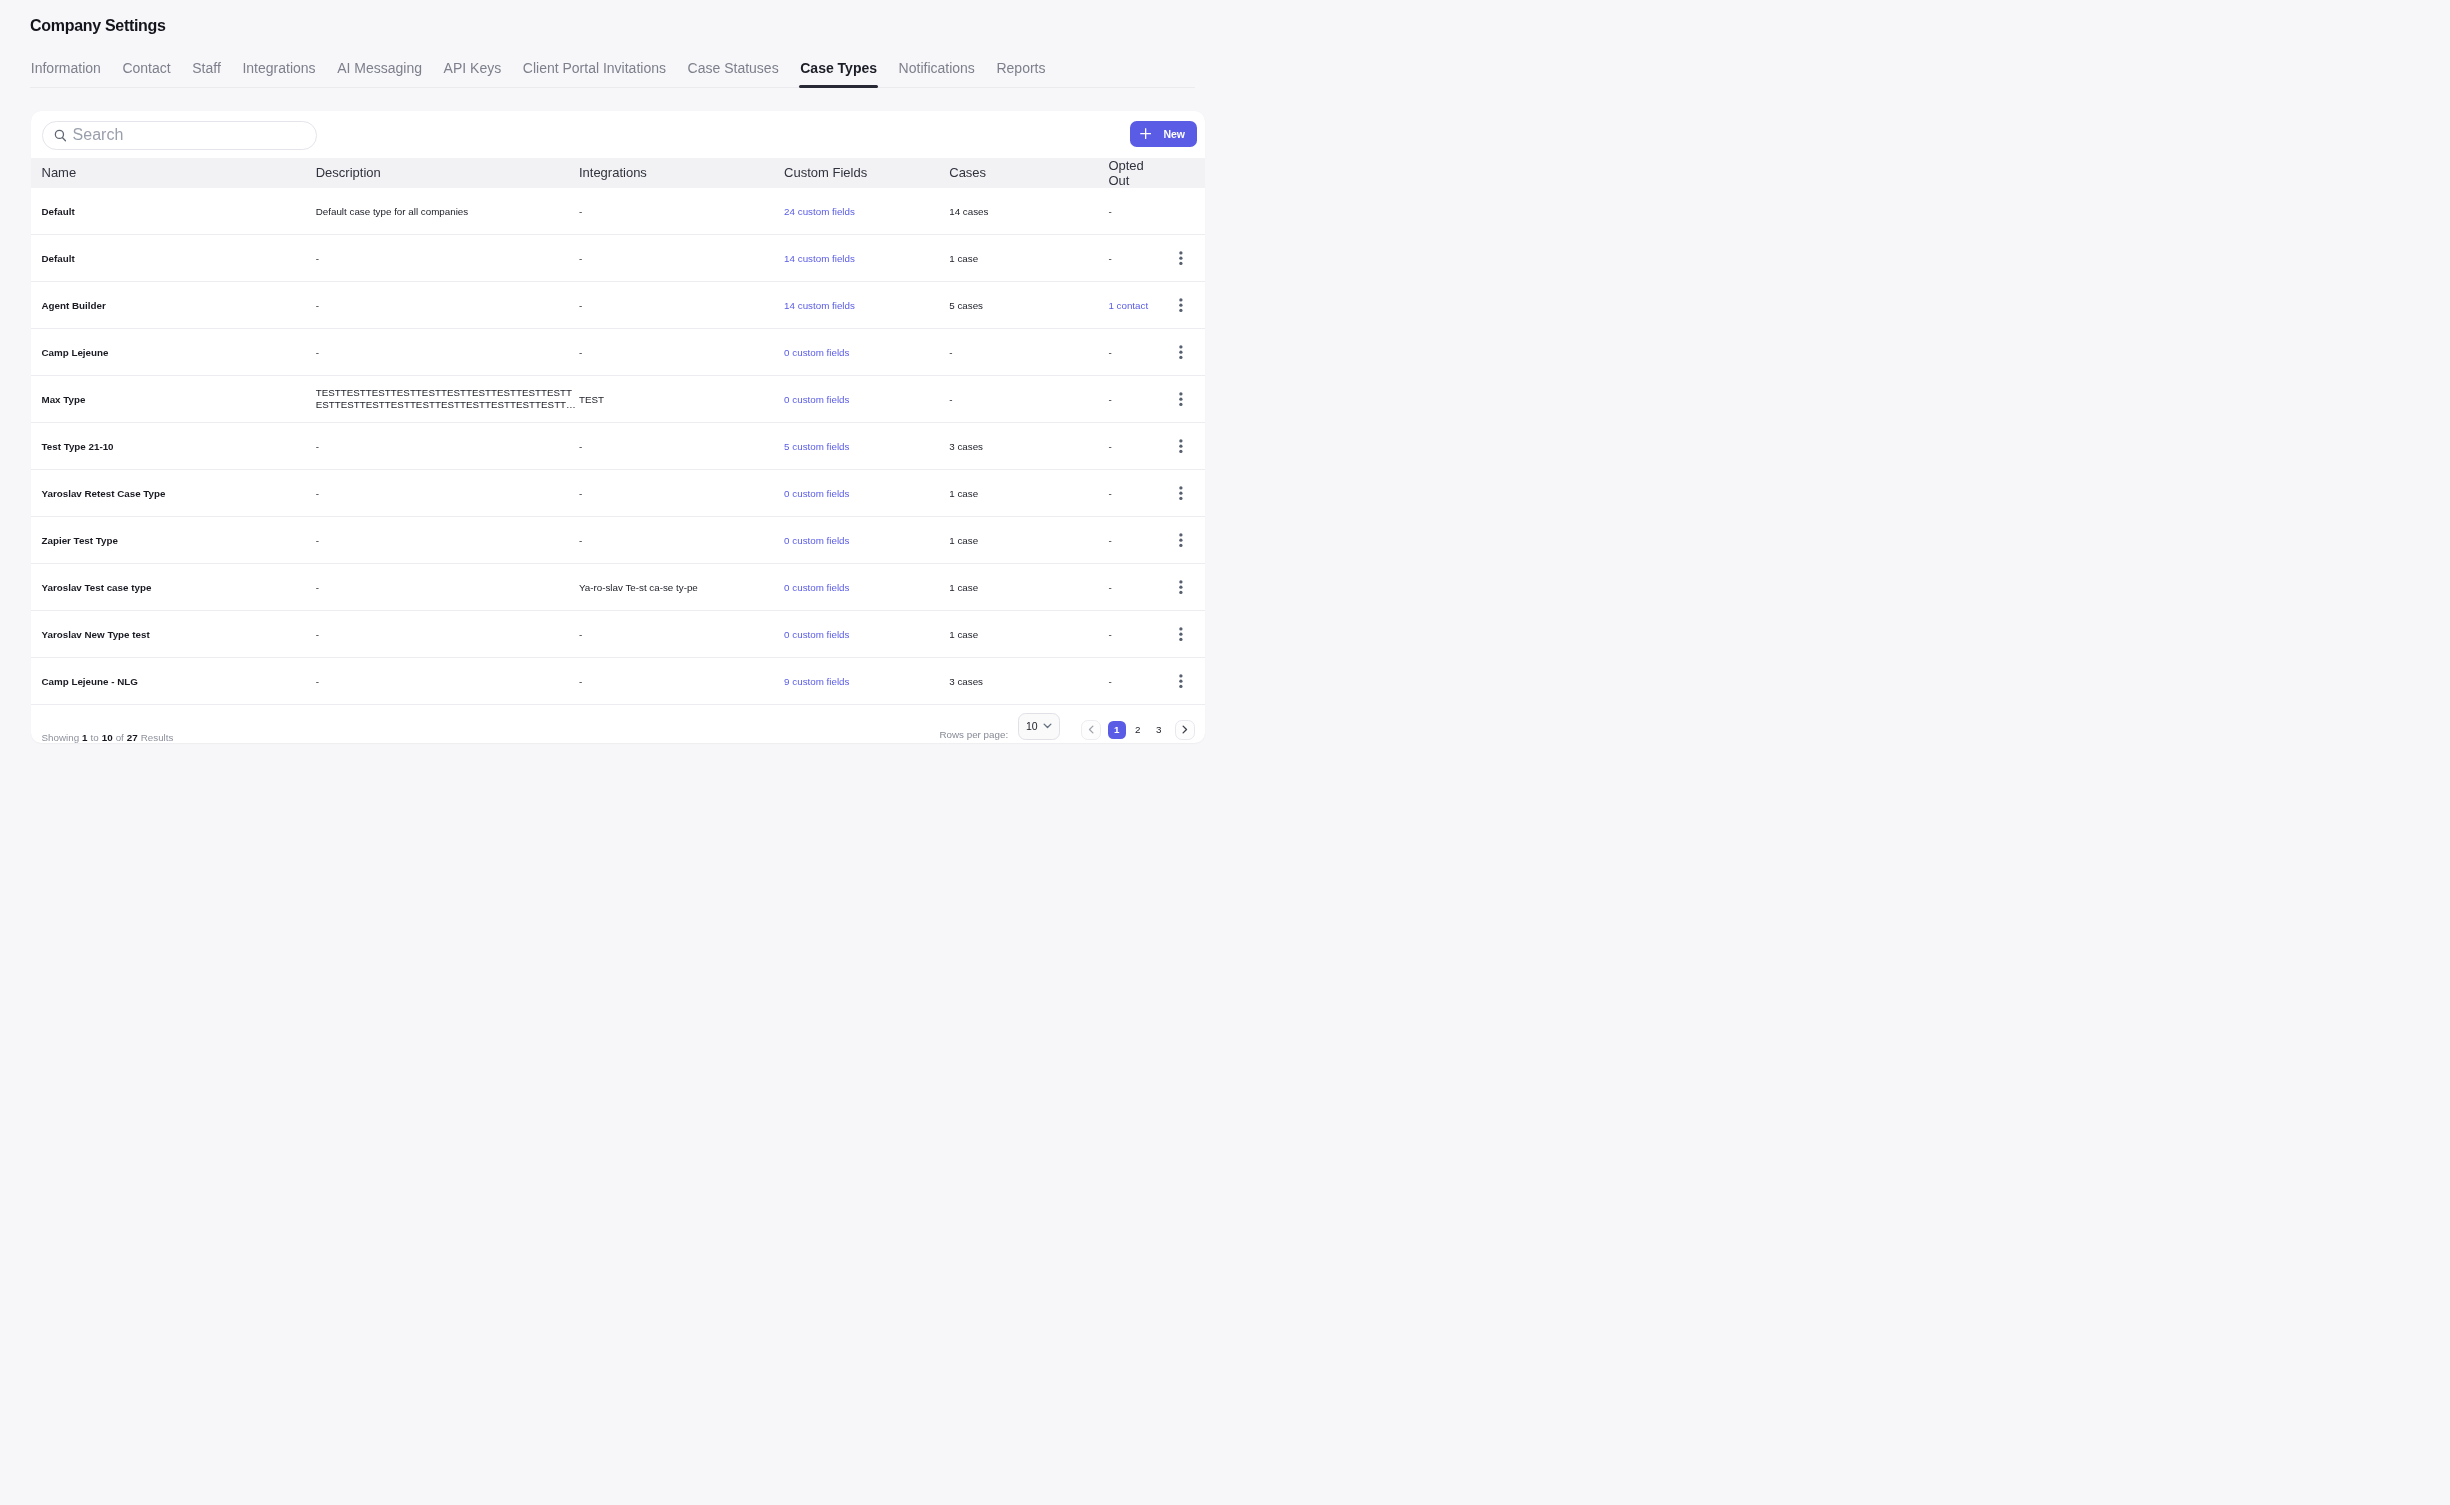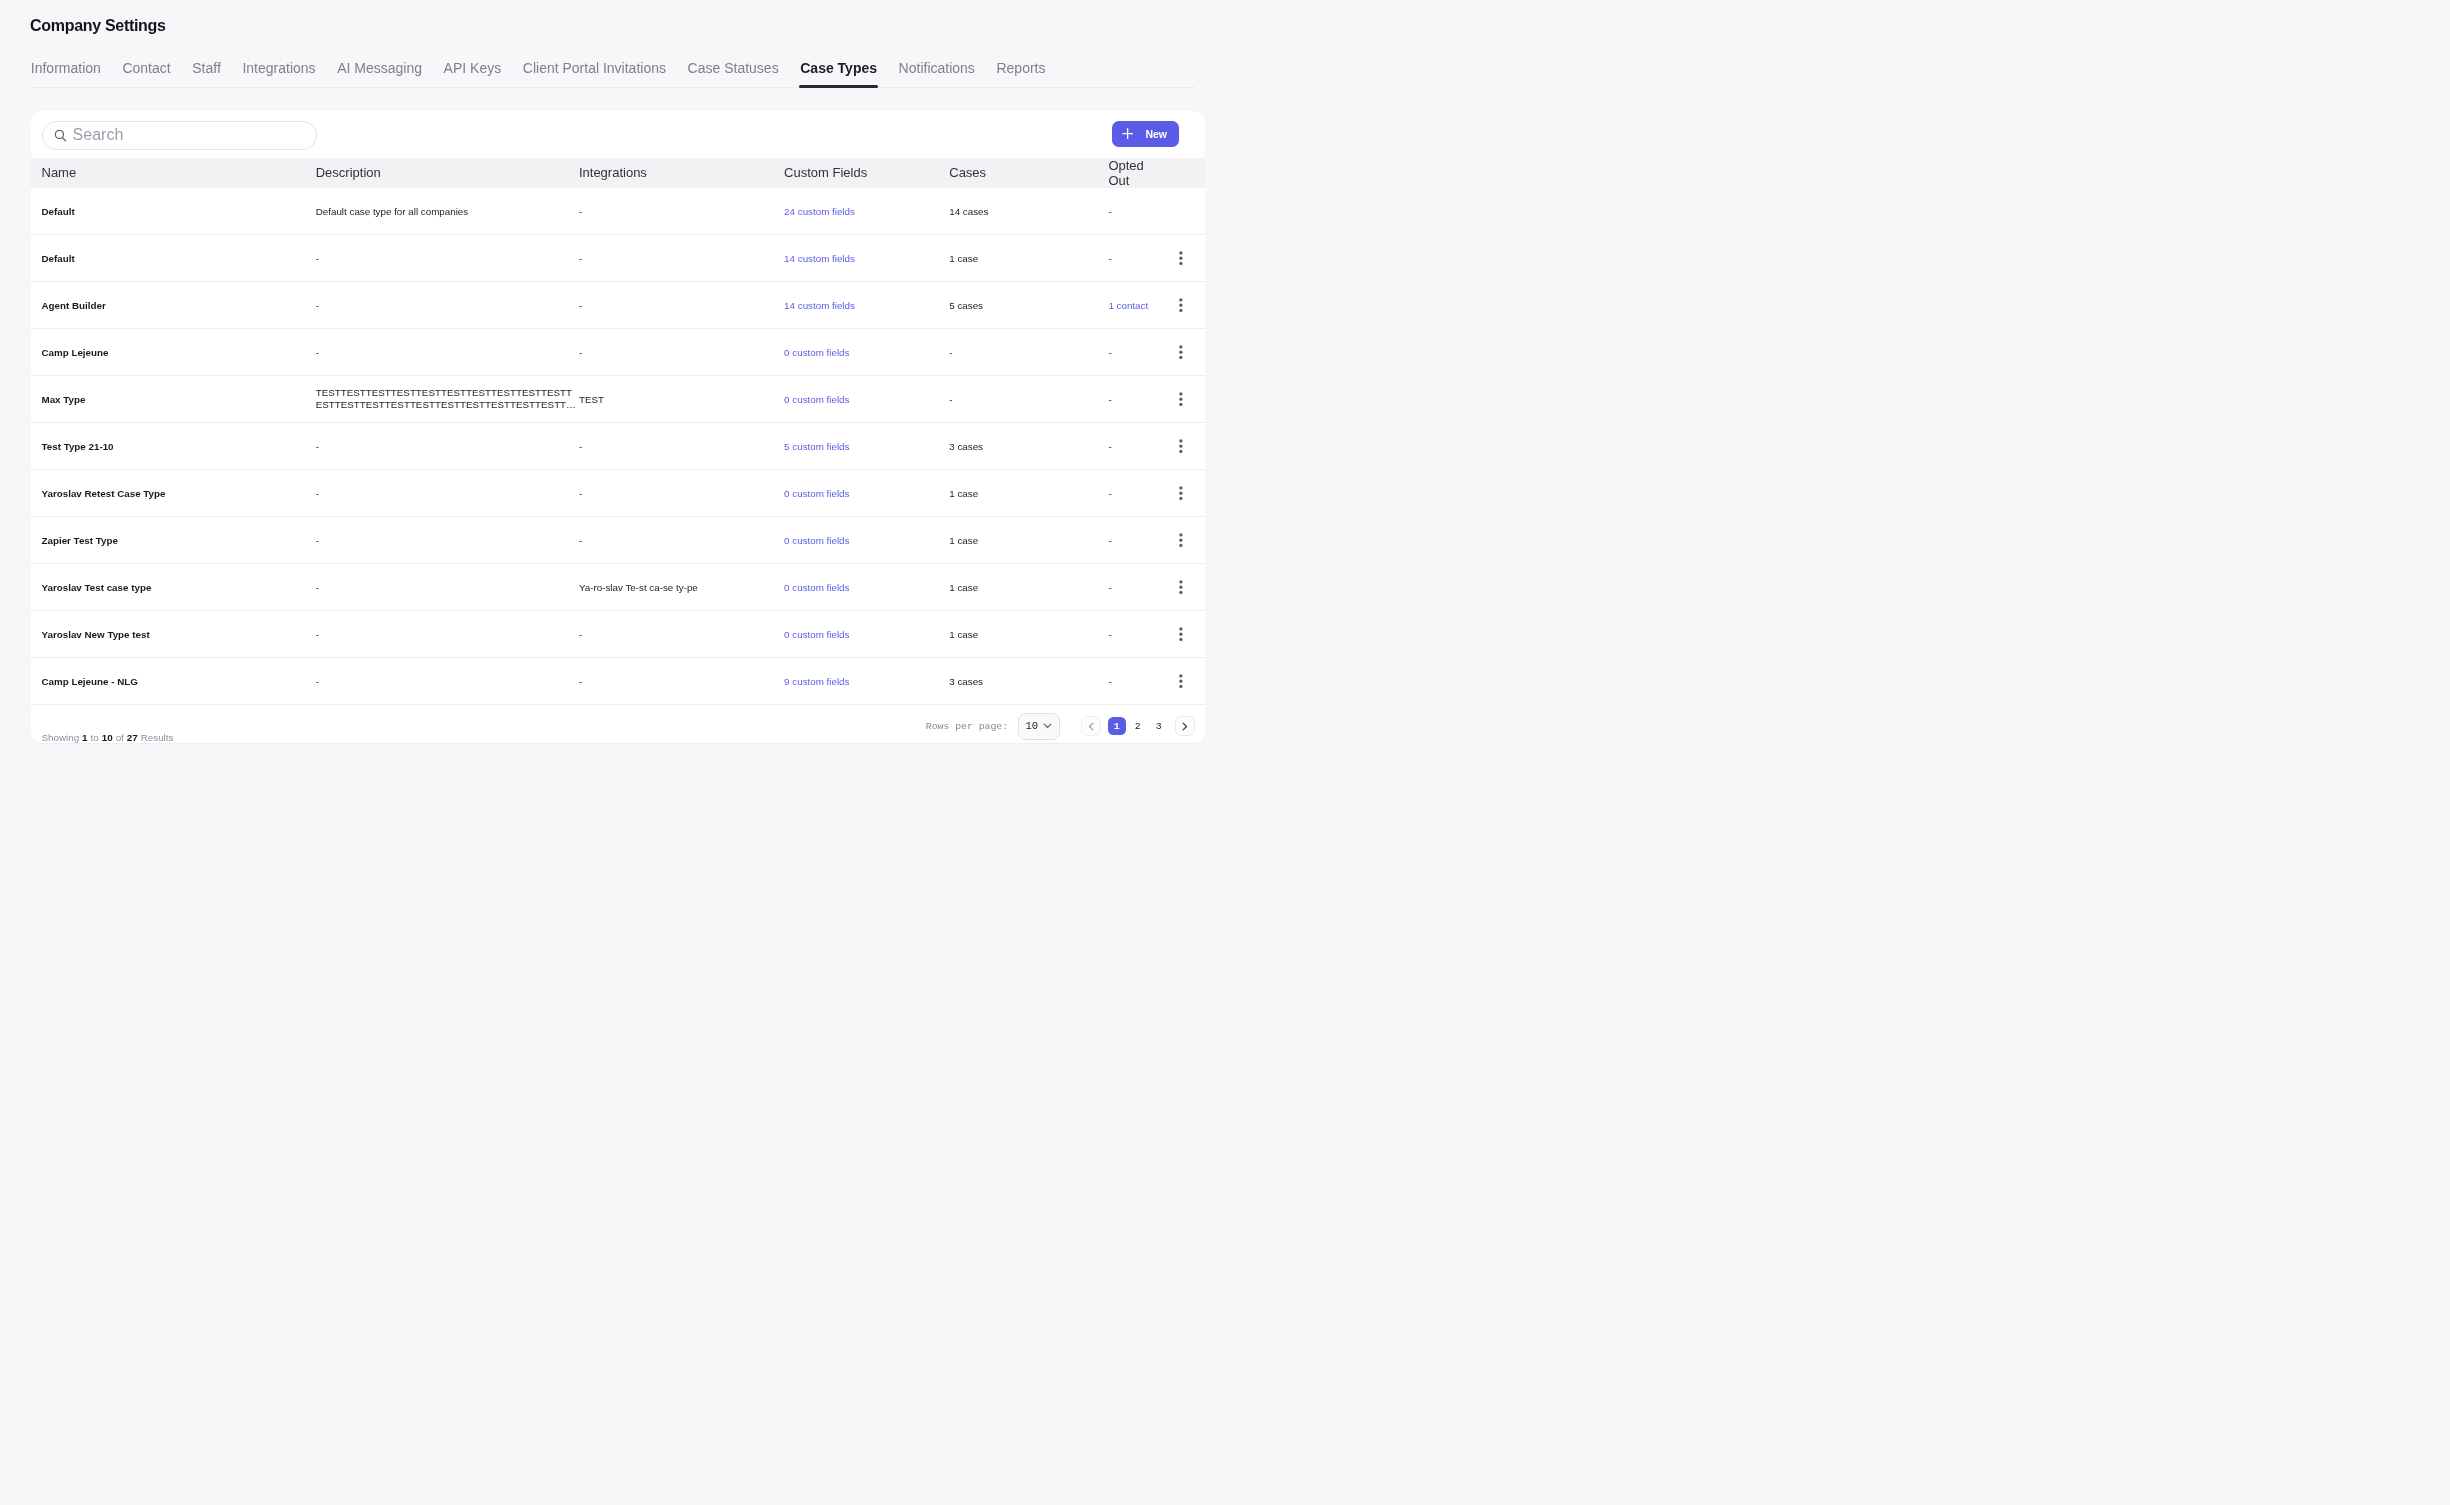--- a/index.html
+++ b/index.html
@@ -48,21 +48,21 @@
     display: flex; align-items: center; padding: 0 9px 0 10.5px; gap: 6px;
     background: #fff;
   }
   .searchbox svg { flex: 0 0 auto; }
   .searchbox input {
     border: none; outline: none; width: 100%;
     font-family: inherit; font-size: 16px; color: #22242d; background: transparent;
   }
   .searchbox input::placeholder { color: #9aa0ab; }
   .new-btn {
-    position: absolute; right: 26px; top: 9.8px;
+    position: absolute; right: 8px; top: 9.8px;
     height: 26px; padding: 0 12px 0 9.8px;
     background: #5a5ce6; color: #fff; border: none; border-radius: 6.8px;
     font-family: inherit; font-size: 10.5px; font-weight: 700;
     display: inline-flex; align-items: center; gap: 12px; cursor: pointer;
   }
 
   
   table { width: 1174px; border-collapse: collapse; table-layout: fixed; }
   thead th {
     background: #f2f2f5; height: 30px;
@@ -82,21 +82,21 @@
     width: 18px; height: 21px; display: inline-flex; align-items: center; justify-content: center;
   }
 
   
   .card-footer {
     height: 42px; display: flex; align-items: center; justify-content: space-between;
     padding: 0 10.5px 0 10.5px;
   }
   .showing { font-size: 9.8px; color: #8d909b; display: inline-flex; gap: 3px; margin-top: 23px; }
   .showing b { color: #16171f; font-weight: 700; }
-  .footer-right { display: flex; align-items: center; font-family: Liberation Mono, monospace; }
+  .footer-right { display: flex; align-items: flex-end; }
   .rpp-label { font-size: 9.8px; color: #868995; }
   .rpp-select {
     margin-left: 9.8px;
     width: 42px; height: 27px; border: 0.8px solid #e0e1e7; border-radius: 7.5px;
     background: #fafafb; cursor: pointer;
     display: inline-flex; align-items: center; justify-content: center; gap: 5.3px;
     font-family: inherit; font-size: 10.5px; color: #1b1c24;
   }
   .pagination { display: flex; align-items: center; gap: 3px; margin-left: 21px; }
   .pg-arrow {

